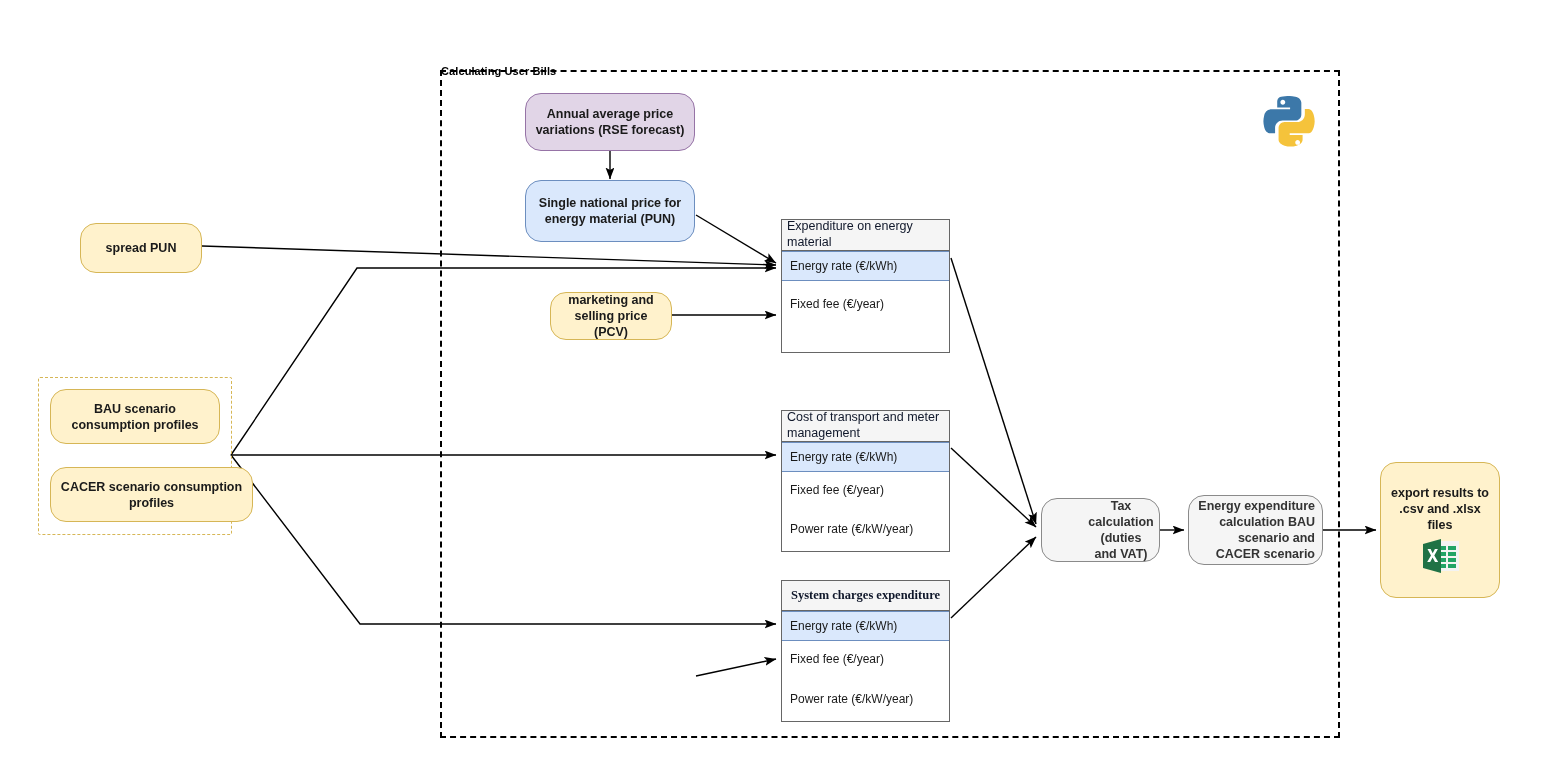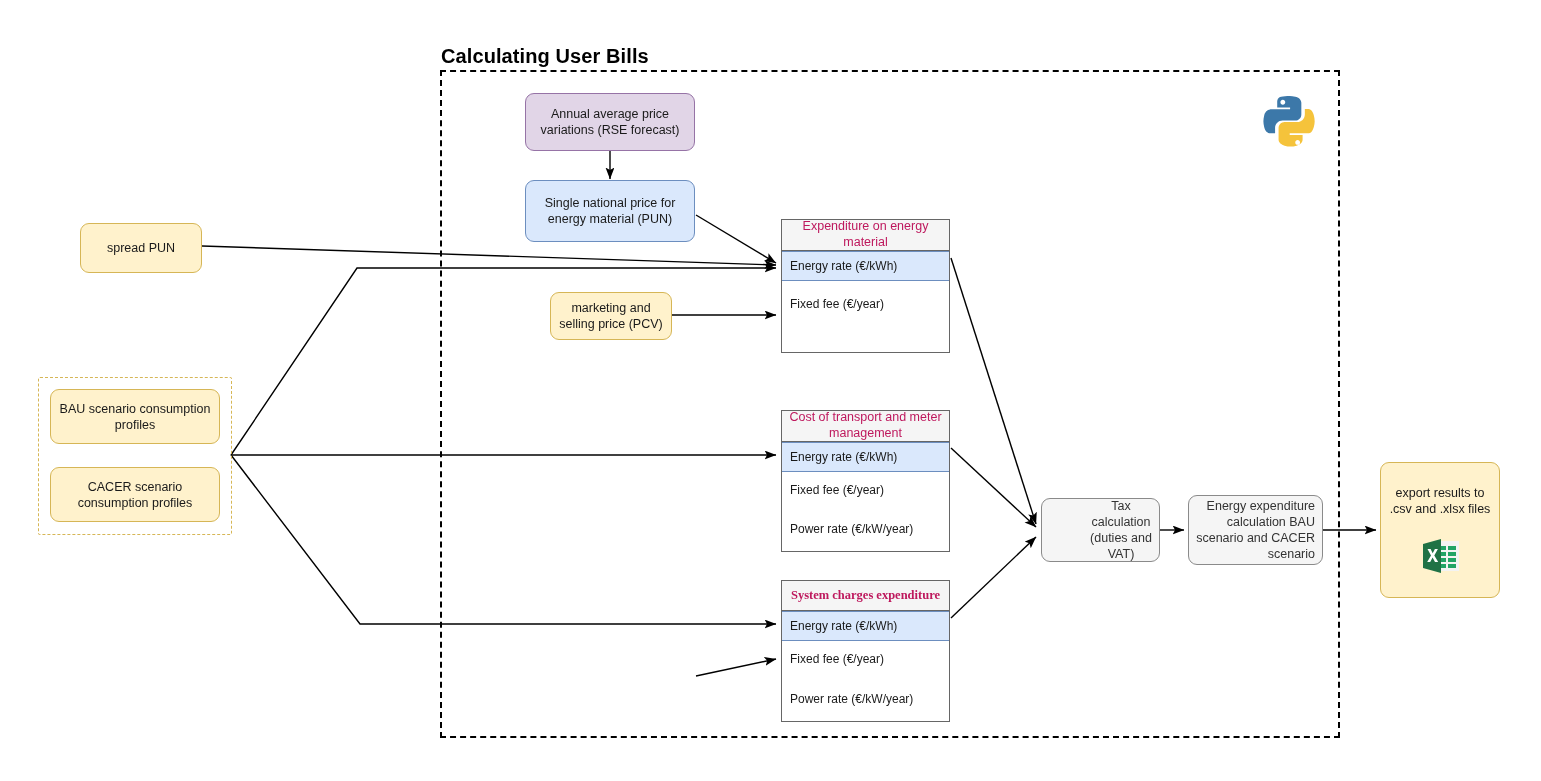--- a/index.html
+++ b/index.html
@@ -11,48 +11,48 @@
   #canvas{position:absolute;left:0;top:0;width:1541px;height:781px;}
   svg.wires{position:absolute;left:0;top:0;width:1541px;height:781px;pointer-events:none;}
 
   .node{
     position:absolute;box-sizing:border-box;
     display:flex;align-items:center;justify-content:center;
     text-align:center;line-height:1.28;
     font-size:12.5px;color:#1a1a1a;
     padding:4px 7px;
   }
-  .rounded{border-radius:9px;}
+  .rounded{border-radius:16px;font-weight:bold;}
   .yellow{background:#fff2cc;border:1.3px solid #d6b656;}
   .purple{background:#e1d5e7;border:1.3px solid #9673a6;}
   .blue{background:#dae8fc;border:1.3px solid #6c8ebf;}
   .grey{background:#f5f5f5;border:1.3px solid #8a8a8a;color:#333333;}
 
   .dash-group{
     position:absolute;box-sizing:border-box;
     border:1.6px dashed #d6b656;background:transparent;border-radius:2px;
   }
   .dash-container{
     position:absolute;box-sizing:border-box;
     border:2px dashed #000000;background:transparent;
   }
   .container-title{
-    position:absolute;font-size:20px;font-weight:bold;color:#000;
-    letter-spacing:.1px;white-space:nowrap;
+    position:absolute;font-size:11px;font-weight:bold;color:#000;
+    letter-spacing:.1px;white-space:nowrap;margin-top:20px;
   }
 
   .table{
     position:absolute;box-sizing:border-box;
     border:1.1px solid #666666;background:#ffffff;
   }
   .table .hdr{
     box-sizing:border-box;background:#f5f5f5;border-bottom:1.1px solid #666666;
-    font-size:12.5px;text-align:center;line-height:1.25;
+    font-size:12.5px;line-height:1.25;
     display:flex;align-items:center;justify-content:center;padding:2px 5px;
-    color:#be185d;
+    color:#0f172a;
   }
   .table .hdr.bold{font-weight:bold;}
   .table .row{
     box-sizing:border-box;font-size:12px;display:flex;align-items:center;
     padding:0 8px;color:#1a1a1a;
   }
   .table .row.hl{background:#dae8fc;border-top:1.1px solid #6c8ebf;border-bottom:1.1px solid #6c8ebf;}
 
   .py-logo{position:absolute;}
   .xls-icon{position:absolute;}
@@ -101,21 +101,21 @@
     <svg width="62" height="62" viewBox="0 0 64 64">
       <path d="M31.8 4c-3.6 0-6.6.3-8.9.9-3.4.9-4.1 2.8-4.1 6.3v4.7h13.3v1.8H13.1c-3.6 0-6.7 2.1-7.7 6.2-1.1 4.7-1.2 7.6 0 12.5 .9 3.7 3 6.3 6.6 6.3h4.6v-5.6c0-4.1 3.5-7.7 7.7-7.7h13.2c3.4 0 6.2-2.8 6.2-6.3V11.2c0-3.3-2.8-5.8-6.2-6.4C35.4 4.3 33.4 4 31.8 4zm-7.2 4.1c1.4 0 2.5 1.1 2.5 2.5s-1.1 2.5-2.5 2.5c-1.4 0-2.5-1.1-2.5-2.5s1.1-2.5 2.5-2.5z" fill="#3c78a9"></path>
       <path d="M47.3 17.7v5.4c0 4.3-3.6 7.9-7.7 7.9H26.4c-3.4 0-6.2 2.9-6.2 6.3v11.8c0 3.3 2.9 5.3 6.2 6.3 3.9 1.1 7.7 1.3 12.4 0 3.1-.9 6.2-2.7 6.2-6.3v-4.7H31.7v-1.8h18.6c3.6 0 5-2.5 6.2-6.3 1.3-3.9 1.3-7.6 0-12.5-.9-3.6-2.6-6.3-6.2-6.3h-3zM39.9 49.5c1.4 0 2.5 1.1 2.5 2.5 0 1.4-1.1 2.5-2.5 2.5-1.4 0-2.5-1.1-2.5-2.5 0-1.4 1.1-2.5 2.5-2.5z" fill="#f5c33b"></path>
     </svg>
   </div>
 
   <div class="node rounded yellow" style="left:80px;top:223px;width:122px;height:50px;">spread PUN</div>
 
   <div class="dash-group" style="left:38px;top:377px;width:194px;height:158px;"></div>
   <div class="node rounded yellow" style="left:50px;top:389px;width:170px;height:55px;">BAU scenario consumption profiles</div>
-  <div class="node rounded yellow" style="left:50px;top:467px;width:170px;height:55px;">CACER scenario consumption profiles</div>
+  <div class="node rounded yellow" style="left:50px;top:467px;width:203px;height:55px;">CACER scenario consumption profiles</div>
 
   <div class="node rounded purple" style="left:525px;top:93px;width:170px;height:58px;">Annual average price variations (RSE forecast)</div>
 
   <div class="node rounded blue" style="left:525px;top:180px;width:170px;height:62px;">Single national price for energy material (PUN)</div>
 
   <div class="node rounded yellow" style="left:550px;top:292px;width:122px;height:48px;">marketing and selling price (PCV)</div>
 
 
   <div class="table" style="left:781px;top:219px;width:169px;height:134px;">
     <div class="hdr" style="height:31px;">Expenditure on energy material</div>

